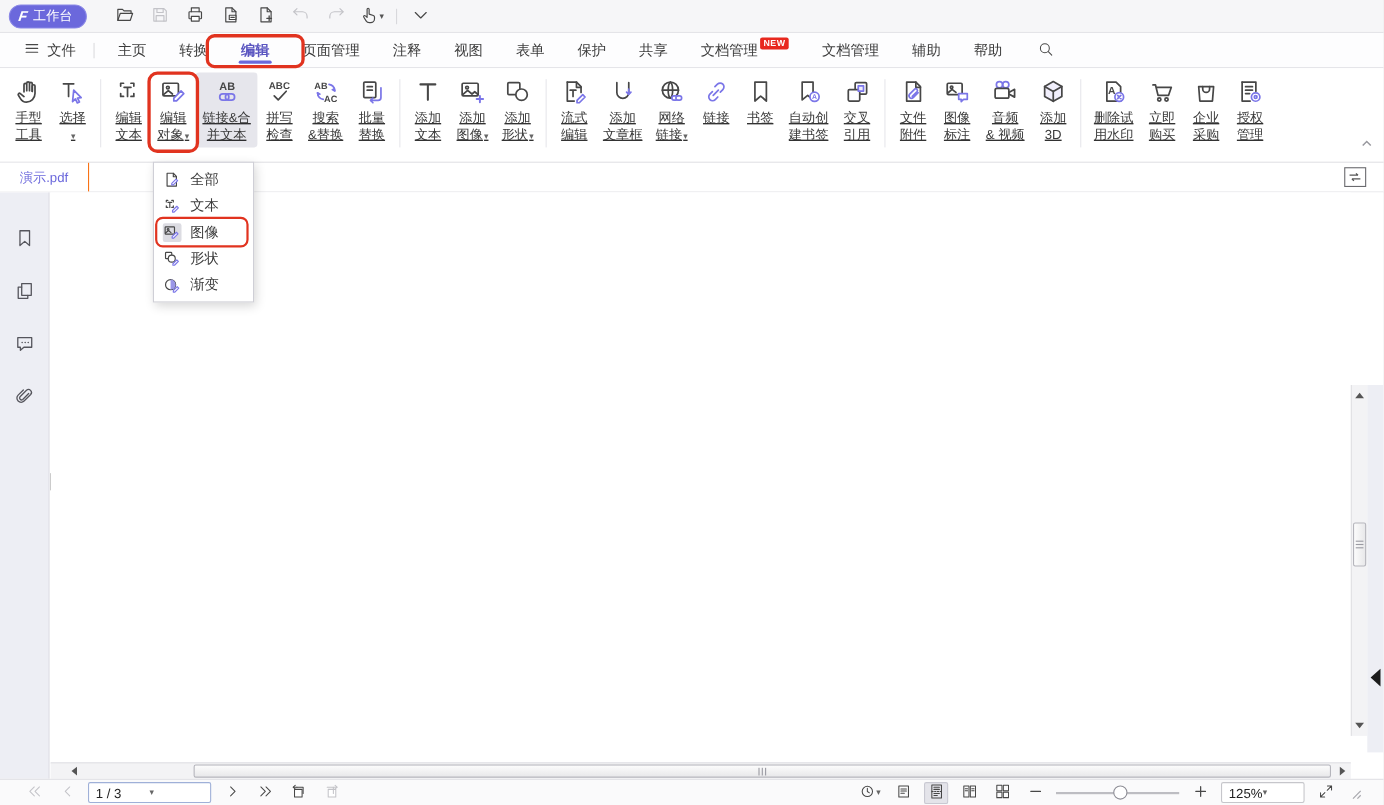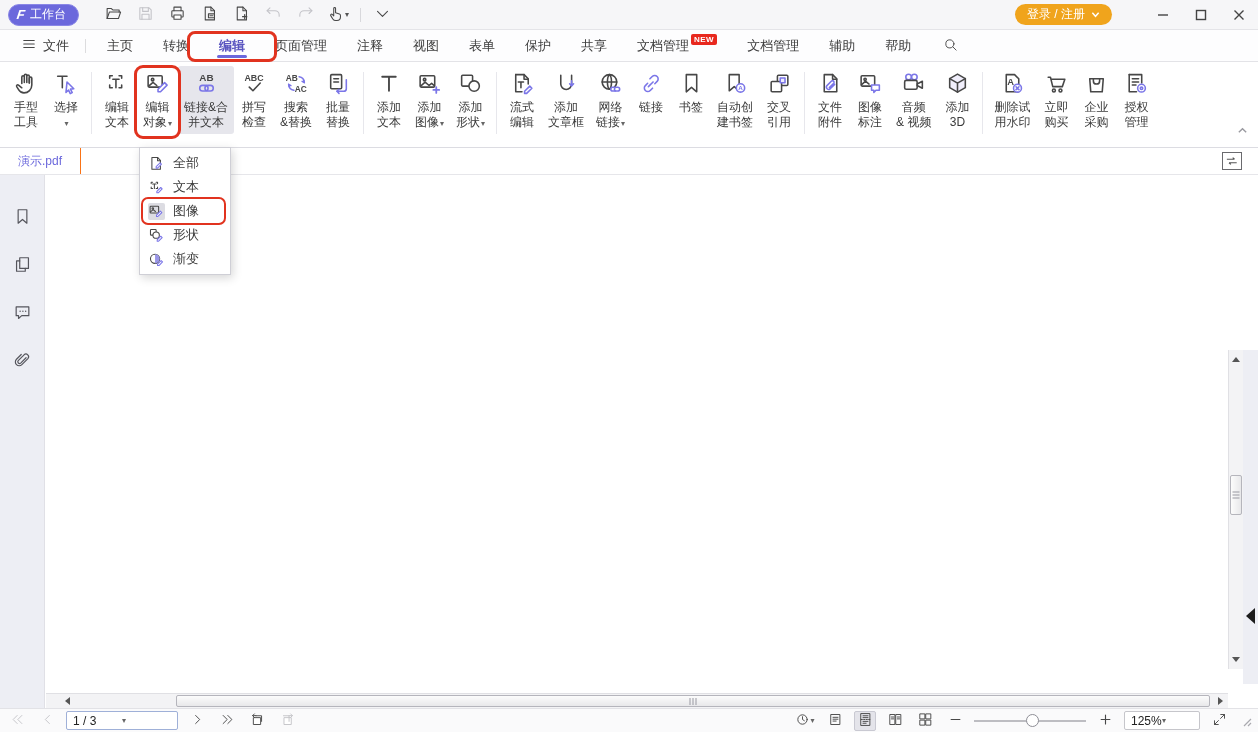--- a/index.html
+++ b/index.html
@@ -38,21 +38,21 @@
   .menu-underline{position:absolute;left:50%;transform:translateX(-50%);bottom:3px;width:30px;height:3px;border-radius:2px;background:var(--accent);}
   .badge{position:relative;top:-6px;margin-left:2px;background:#e8281e;color:#fff;font-size:8px;font-weight:700;padding:1px 3px;border-radius:2px;letter-spacing:.5px;}
   .menu-search{margin-left:10px;width:28px;height:100%;display:flex;align-items:center;justify-content:center;border:none;background:transparent;}
   .menu-search svg{width:15px;height:15px;}
 
   
   #ribbon{position:absolute;left:0;top:62px;right:0;height:86px;background:#fff;border-bottom:1px solid #dcdce2;}
   #ribbon-items{display:flex;align-items:flex-start;padding:4px 0 0 6px;}
   .rgroup{display:flex;align-items:flex-start;}
   .rsep{width:1px;height:62px;background:#e7e7ec;margin:6px 5px 0 5px;}
-  .rbtn{position:relative;border:none;background:transparent;display:flex;flex-direction:column;align-items:center;padding:5px 6px 4px;min-width:40px;border-radius:3px;}
+  .rbtn{position:relative;border:none;background:transparent;display:flex;flex-direction:column;align-items:center;padding:5px 6px 4px;min-width:40px;border-radius:3px;text-decoration:underline;}
   .rbtn.active{background:#e6e6ec;}
   .rbtn .ricon{width:25px;height:25px;margin-bottom:4px;}
   .rbtn .ricon svg{width:100%;height:100%;}
   .rl{font-size:12px;line-height:15px;color:#3a3a3a;white-space:nowrap;}
   .rcaret{font-size:8px;color:#666;margin-left:1px;}
   #ribbon-collapse{position:absolute;right:10px;bottom:8px;border:none;background:transparent;color:#9a9aa0;}
   #ribbon-collapse svg{width:11px;height:11px;}
 
   
   #tabbar{position:absolute;left:0;top:148px;right:0;height:27px;background:#fff;border-bottom:1px solid #e6e6ea;display:flex;align-items:center;}
@@ -101,21 +101,21 @@
   .drow .dicon svg{width:100%;height:100%;}
   .drow.pressed .dicon{background:#dcdce2;border-radius:2px;}
 
   
   .anno-box{position:absolute;border:3px solid var(--red);border-radius:8px;pointer-events:none;z-index:60;}
   .tab-anno{left:-17px;right:-17px;top:1px;bottom:-1px;}
   .obj-anno{left:-3px;right:-3px;top:-1px;bottom:-4px;border-radius:9px;}
   .row-anno{left:1px;right:4px;top:-2px;bottom:-2px;border-width:2.5px;border-radius:7px;}
 
   
-  #statusbar{position:absolute;left:0;right:0;bottom:0;height:24px;background:#fafafb;border-top:1px solid #e2e2e6;display:flex;align-items:center;padding:0 6px;}
+  #statusbar{position:absolute;left:0;right:0;bottom:0;height:24px;background:#fafafb;border-top:1px solid #e2e2e6;display:flex;align-items:center;padding:0 20px;}
   .stbtn{width:22px;height:20px;border:none;background:transparent;display:flex;align-items:center;justify-content:center;border-radius:2px;}
   .stbtn svg{width:15px;height:15px;}
   .stbtn.dis svg *{stroke:#c3c3c8;}
   .stbtn.active{background:#e4e4ea;border:1px solid #c9c9d2;}
   .st-left{display:flex;align-items:center;gap:8px;}
   .st-right{margin-left:auto;display:flex;align-items:center;gap:8px;}
   .pagebox{width:112px;height:19px;background:#fff;border:1px solid #9fb0d8;border-radius:2px;display:flex;align-items:center;padding:0 6px;font-size:12px;color:#222;}
   .pagebox span{flex:1;}
   .caret-s{font-size:8px;color:#666;}
   .zoombox{width:76px;height:19px;background:#fff;border:1px solid #c6c6cb;border-radius:2px;display:flex;align-items:center;padding:0 6px;font-size:12px;color:#222;}
@@ -189,45 +189,20 @@
             </svg></span>
           <span class="mini-caret">▾</span>
         </button>
         <span class="qsep"></span>
         <button class="qbtn">
           <span class="icon "><svg viewBox="0 0 24 24" fill="none" stroke="#474747" stroke-width="1.5" stroke-linecap="round" stroke-linejoin="round">
               <path d="M5 9l7 7 7-7"></path>
             </svg></span>
         </button>
       </div>
-    <div class="tb-right">
-      <button class="login">
-        <span>登录 / 注册</span>
-        <svg viewBox="0 0 10 10" fill="none" stroke="#fff" stroke-width="1.6">
-            <path d="M1.5 3l3.5 4 3.5-4"></path>
-          </svg>
-      </button>
-      <div class="winctl">
-        <button class="winbtn">
-            <svg viewBox="0 0 12 12" stroke="#444" stroke-width="1.4">
-              <path d="M1 6h10"></path>
-            </svg>
-          </button>
-        <button class="winbtn">
-            <svg viewBox="0 0 12 12" fill="none" stroke="#444" stroke-width="1.4">
-              <rect x="1.5" y="1.5" width="9" height="9"></rect>
-            </svg>
-          </button>
-        <button class="winbtn">
-            <svg viewBox="0 0 12 12" stroke="#444" stroke-width="1.4">
-              <path d="M1.5 1.5l9 9M10.5 1.5l-9 9"></path>
-            </svg>
-          </button>
-      </div>
-    </div>
   </header>
 
   <nav id="menubar">
       <div class="menu-file">
         <span class="icon "><svg viewBox="0 0 24 24" fill="none" stroke="#474747" stroke-width="1.5" stroke-linecap="round" stroke-linejoin="round">
             <path d="M3 6h18M3 12h18M3 18h18" stroke-width="1.8"></path>
           </svg></span>
         <span>文件</span>
       </div>
       <span class="msep"></span>

